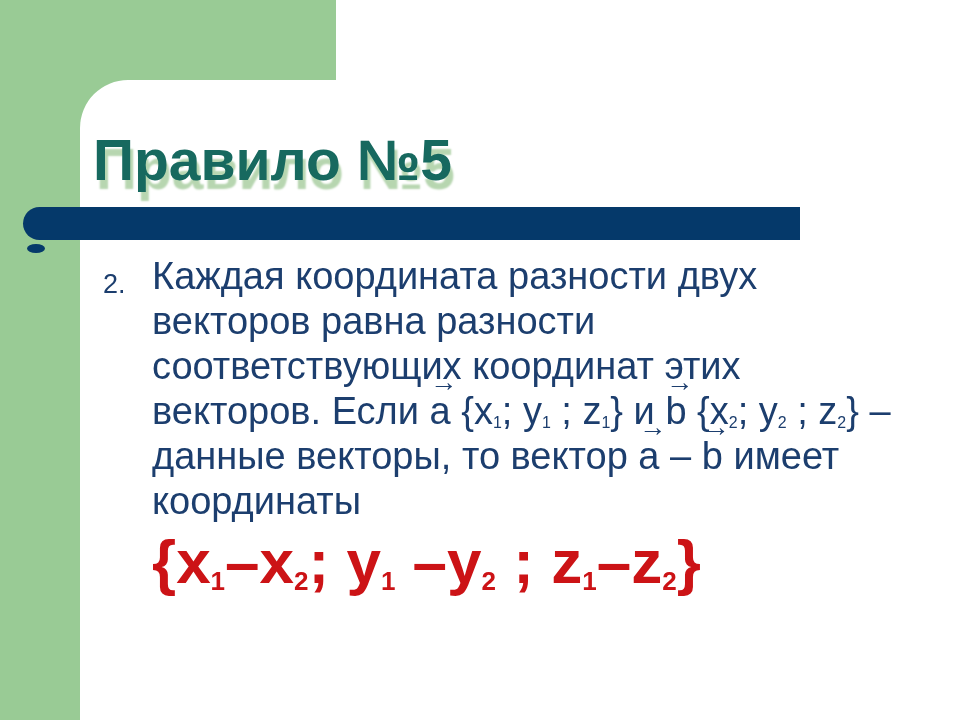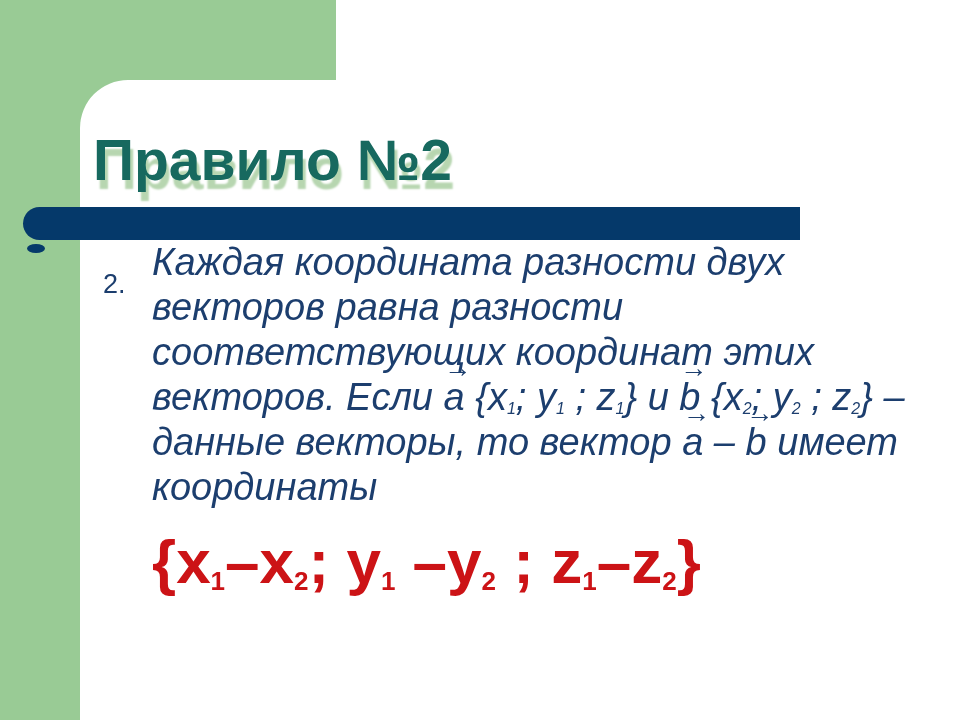--- a/index.html
+++ b/index.html
@@ -37,25 +37,24 @@
     text-shadow:3px 9px 2px #b7d6b0;
     white-space:nowrap;
   }
   
   .list-number{
     position:absolute;left:103px;top:262px;
     font-size:27px;line-height:45px;
     color:var(--body-text,#1c3e6e);
   }
   .body-text{
-    position:absolute;left:152px;top:240px;
+    position:absolute;left:152px;top:254px;
     font-size:38px;line-height:45px;
     color:var(--body-text,#1c3e6e);
     white-space:nowrap;
-    font-style:italic;
   }
   
   .formula{
     position:absolute;left:152px;top:528px;width:760px;
     text-align:left;
     font-size:62px;line-height:1.1;font-weight:bold;
     color:var(--formula-red,#cc1316);
     white-space:nowrap;
   }
   
@@ -72,17 +71,17 @@
 </style>
 </head>
 <body>
 
 <div class="slide">
   <div class="green-top"></div>
   <div class="green-strip"></div>
   <div class="content-panel"></div>
   <div class="bar"></div>
   <div class="bar-dot"></div>
-  <h1 class="title">Правило №2</h1>
+  <h1 class="title">Правило №5</h1>
   <div class="list-number">2.</div>
   <div class="body-text"><span>Каждая координата разности двух</span><br><span>векторов равна разности</span><br><span>соответствующих координат этих</span><br><span>векторов. Если </span><span class="vec">а</span><span> {x</span><sub>1</sub><span>; y</span><sub>1</sub><span> ; z</span><sub>1</sub><span>} и </span><span class="vec">b</span><span> {x</span><sub>2</sub><span>; y</span><sub>2</sub><span> ; z</span><sub>2</sub><span>} –</span><br><span>данные векторы, то вектор </span><span class="vec">а</span><span> – </span><span class="vec">b</span><span> имеет</span><br><span>координаты</span></div>
   <div class="formula"><span>{x</span><sub>1</sub><span>–x</span><sub>2</sub><span>; y</span><sub>1</sub><span> –y</span><sub>2</sub><span> ; z</span><sub>1</sub><span>–z</span><sub>2</sub><span>}</span></div>
 </div>
 
 </body></html>

